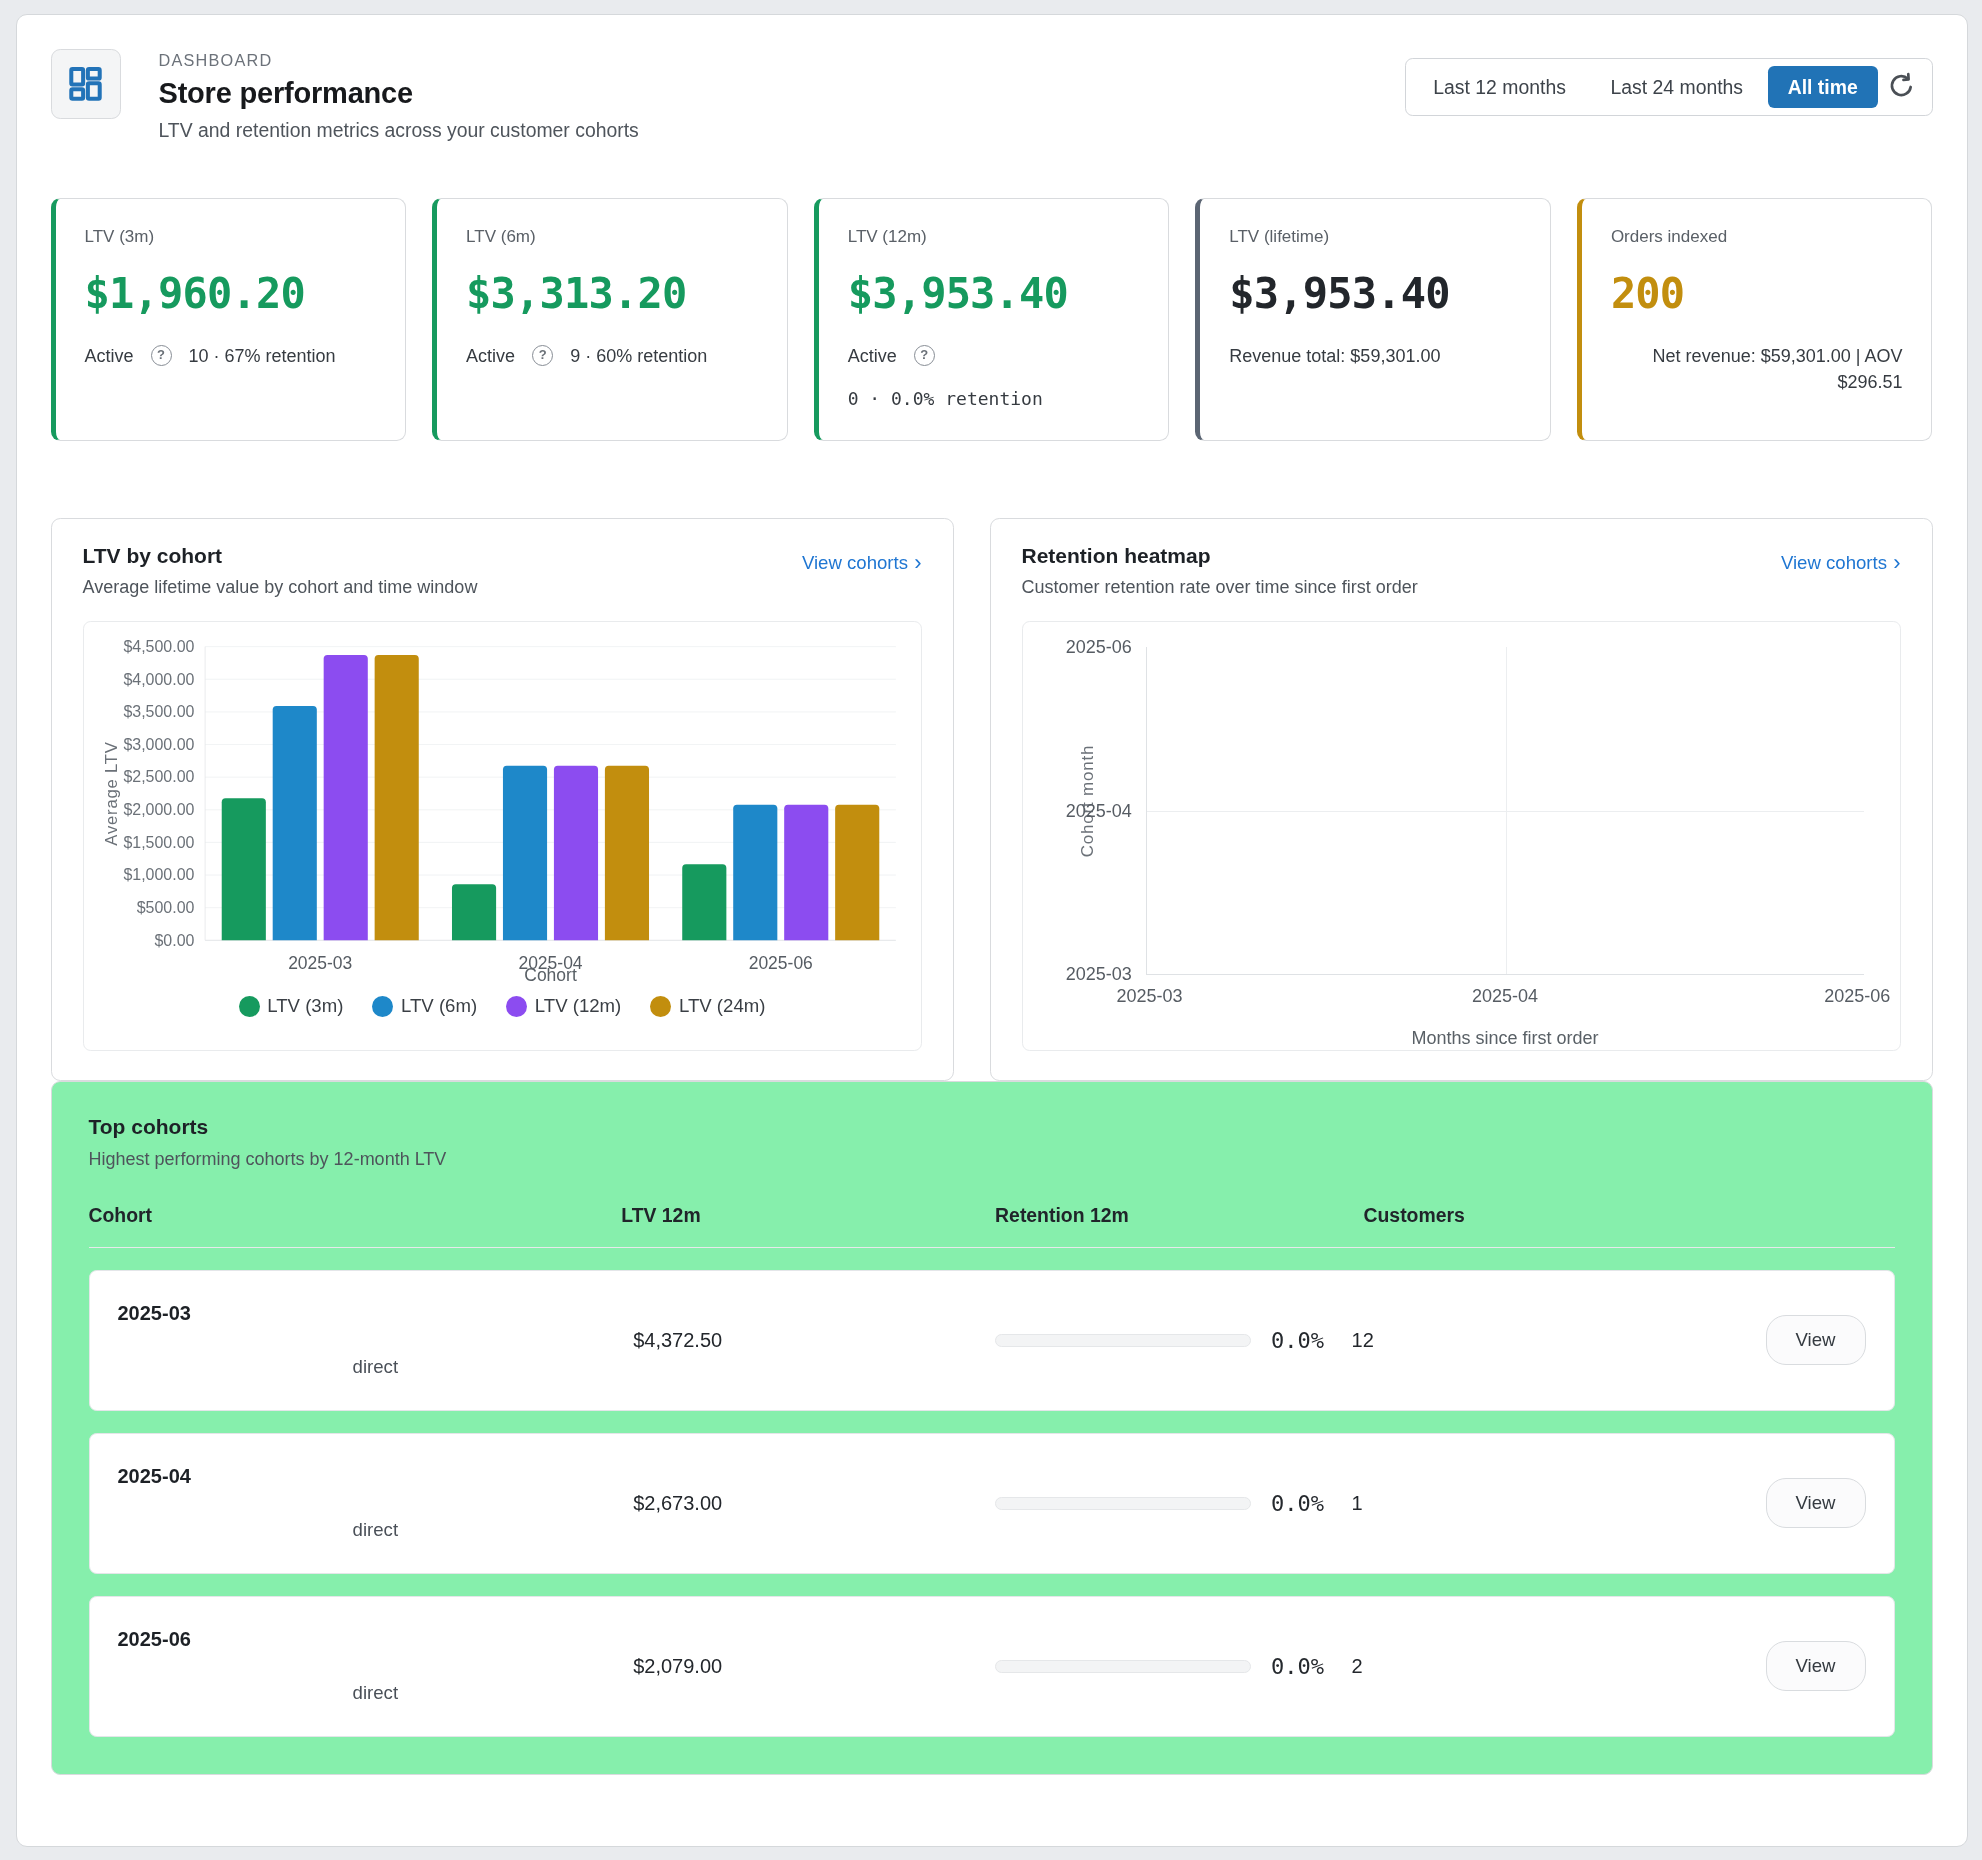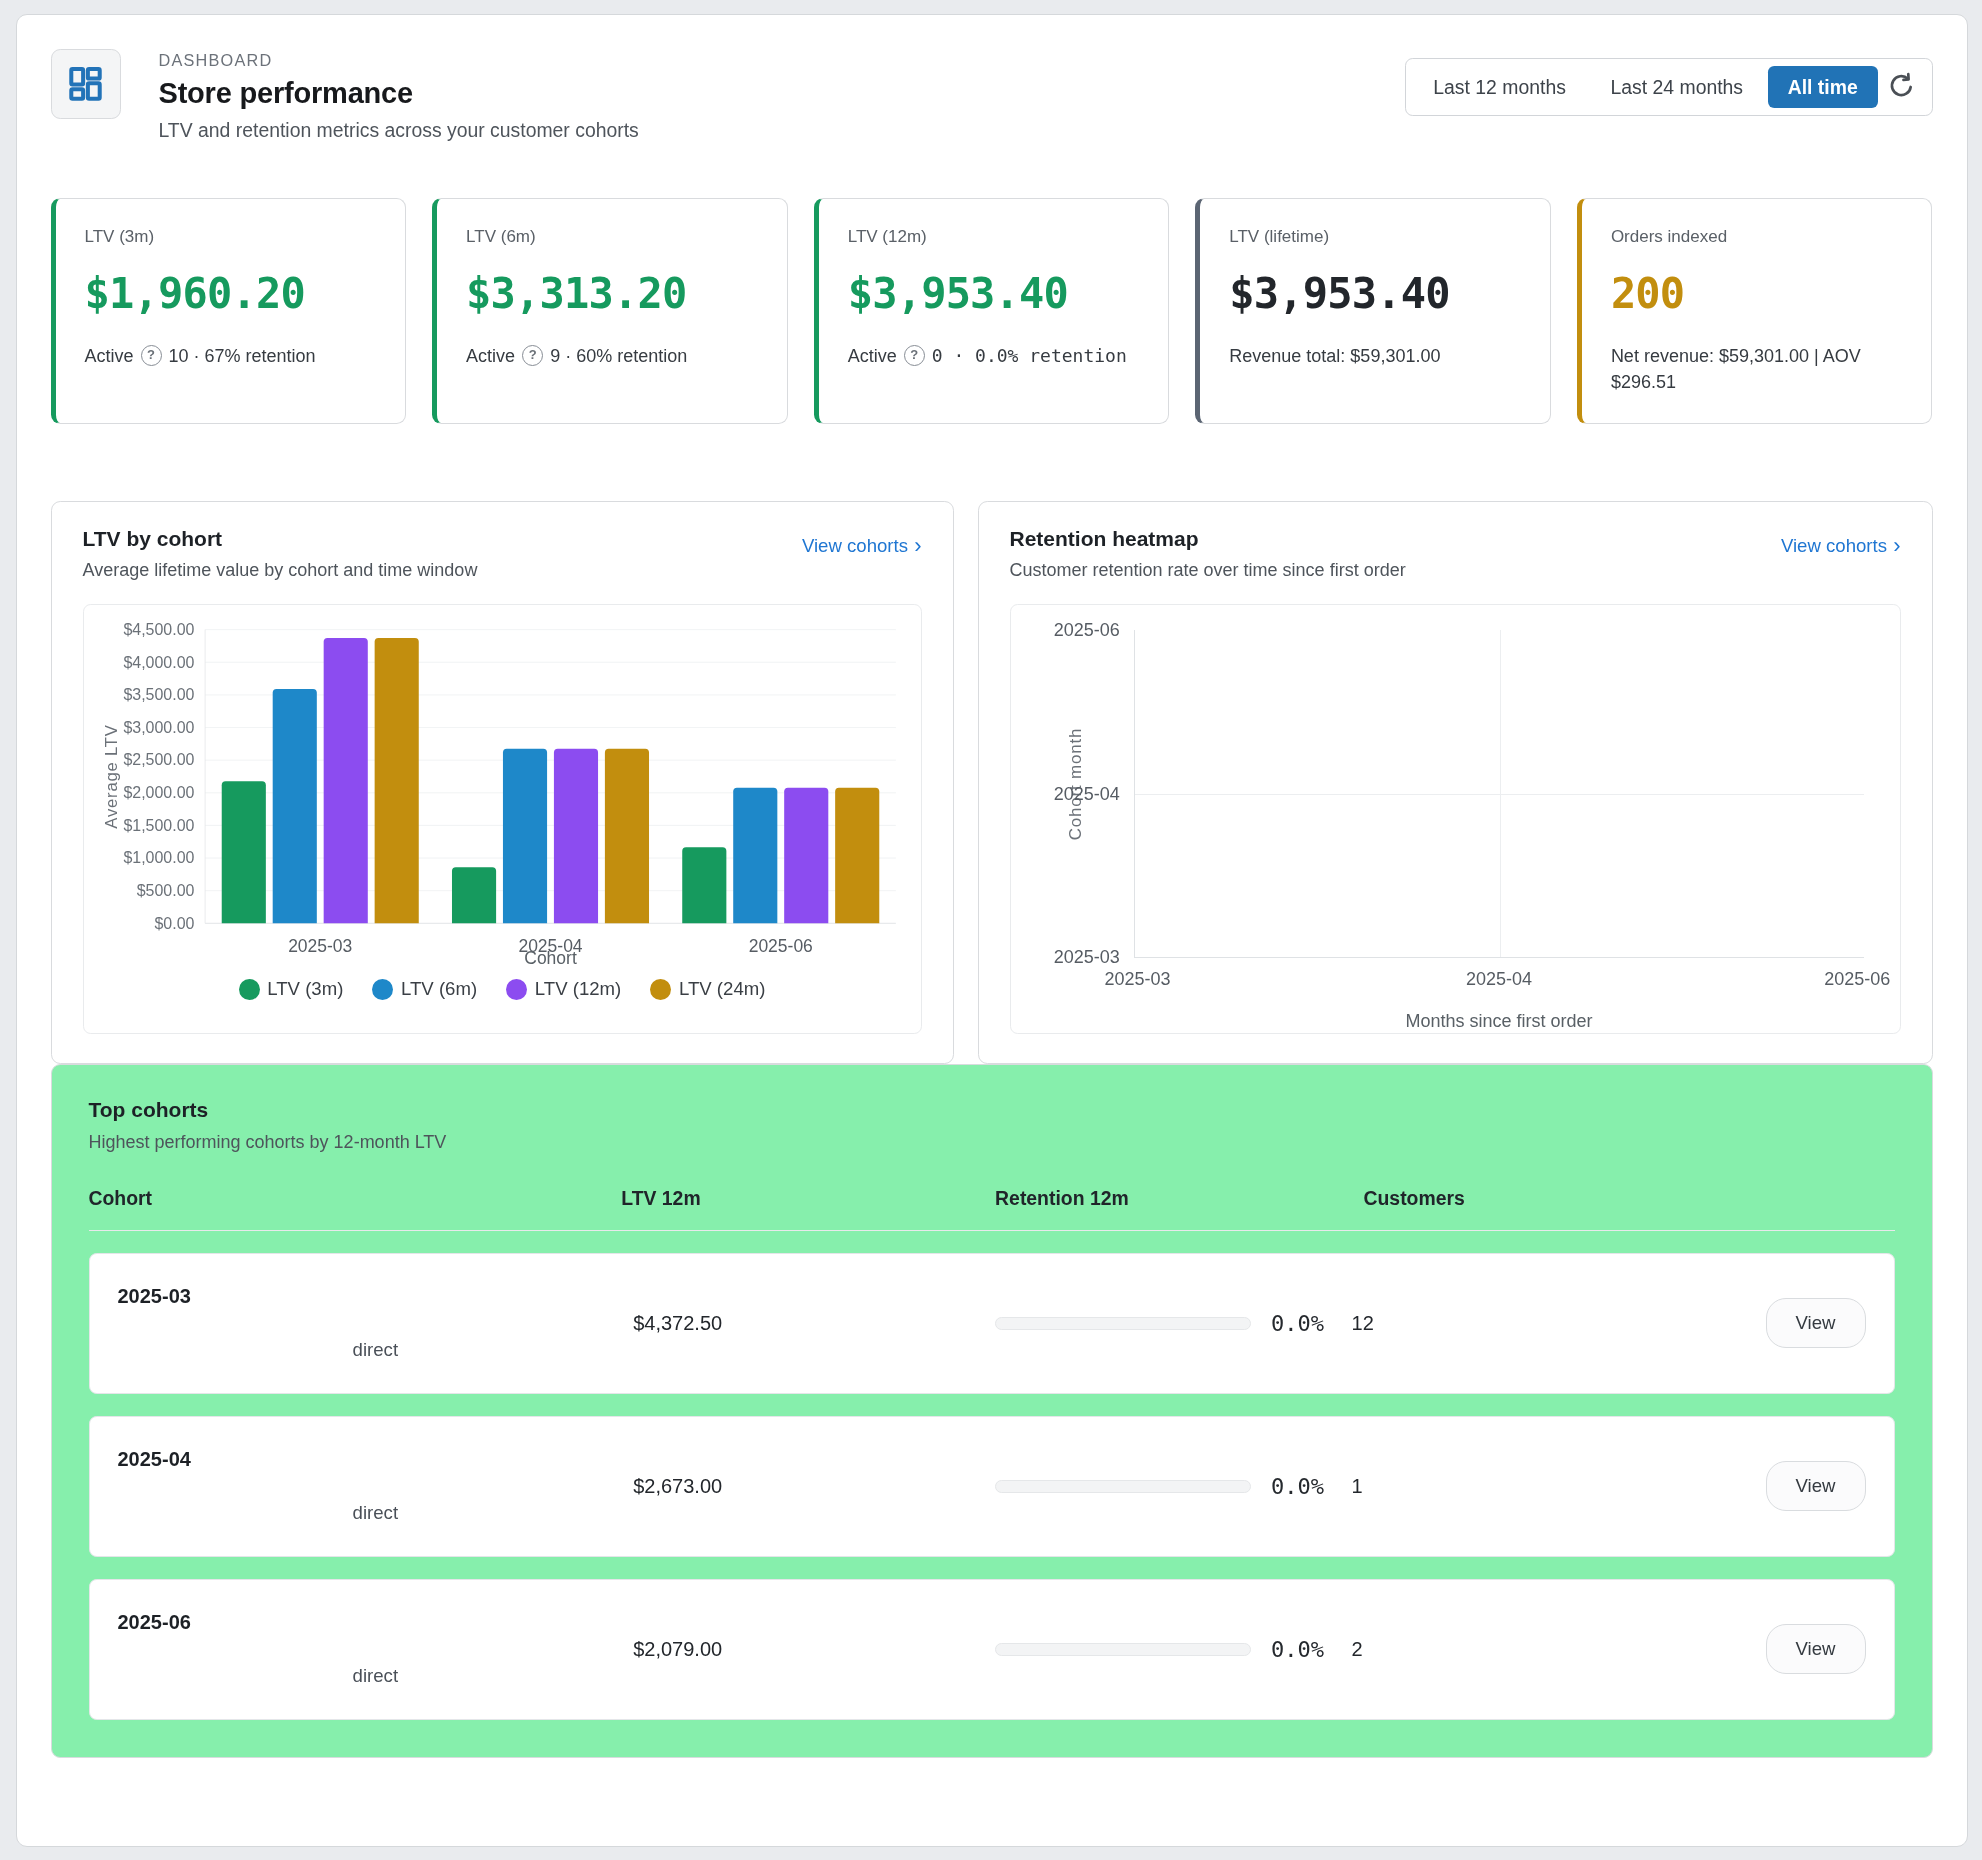--- a/index.html
+++ b/index.html
@@ -44,30 +44,30 @@
   .kpi-row { display:flex; gap:26px; margin-top:56px; }
   .kpi-card {
     flex:1 1 0; border:0.8px solid #d9dbde; border-left:5.4px solid #169a5e; border-radius:9.3px;
     padding:28px 29px; min-height:205px; background:#fff;
   }
   .kpi-label { font-size:17px; color:#5a6067; }
   .kpi-value {
     margin-top:22px; font-family:"DejaVu Sans Mono",monospace; font-weight:700;
     font-size:42px; letter-spacing:-0.8px; color:#169a5e;
   }
-  .kpi-sub { margin-top:25px; font-size:18px; color:#363b41; display:flex; align-items:center; gap:7px; flex-wrap:wrap; max-width:310px; line-height:1.45; }
+  .kpi-sub { margin-top:25px; font-size:18px; color:#363b41; display:flex; align-items:center; gap:17px; flex-wrap:wrap; max-width:310px; line-height:1.45;text-align:right; }
   .help-icon {
     width:21px; height:21px; border:1.5px solid #878d95; border-radius:50%;
     display:inline-flex; align-items:center; justify-content:center;
     font-size:13px; color:#6b7178; font-weight:700; flex:0 0 auto;
   }
   .mono { font-family:"DejaVu Sans Mono",monospace; }
 
   
-  .charts-row { display:flex; gap:24px; margin-top:77px; align-items:stretch; }
+  .charts-row { display:flex; gap:36px; margin-top:77px; align-items:stretch; }
   .panel {
     border:0.8px solid #d9dbde; border-radius:9.3px; background:#fff; padding:25px 31px 29px 31px;
   }
   .panel-ltv { flex:0 0 903px; }
   .panel-heatmap { flex:1 1 auto; }
   .panel-head { display:flex; justify-content:space-between; align-items:flex-start; }
   .panel-title { font-size:21px; font-weight:700; color:#1d2126; }
   .panel-subtitle { font-size:18px; color:#4e545b; margin-top:9.3px; }
   .view-link {
     font-size:18.6px; color:#1f76d2; text-decoration:none; font-weight:500;

